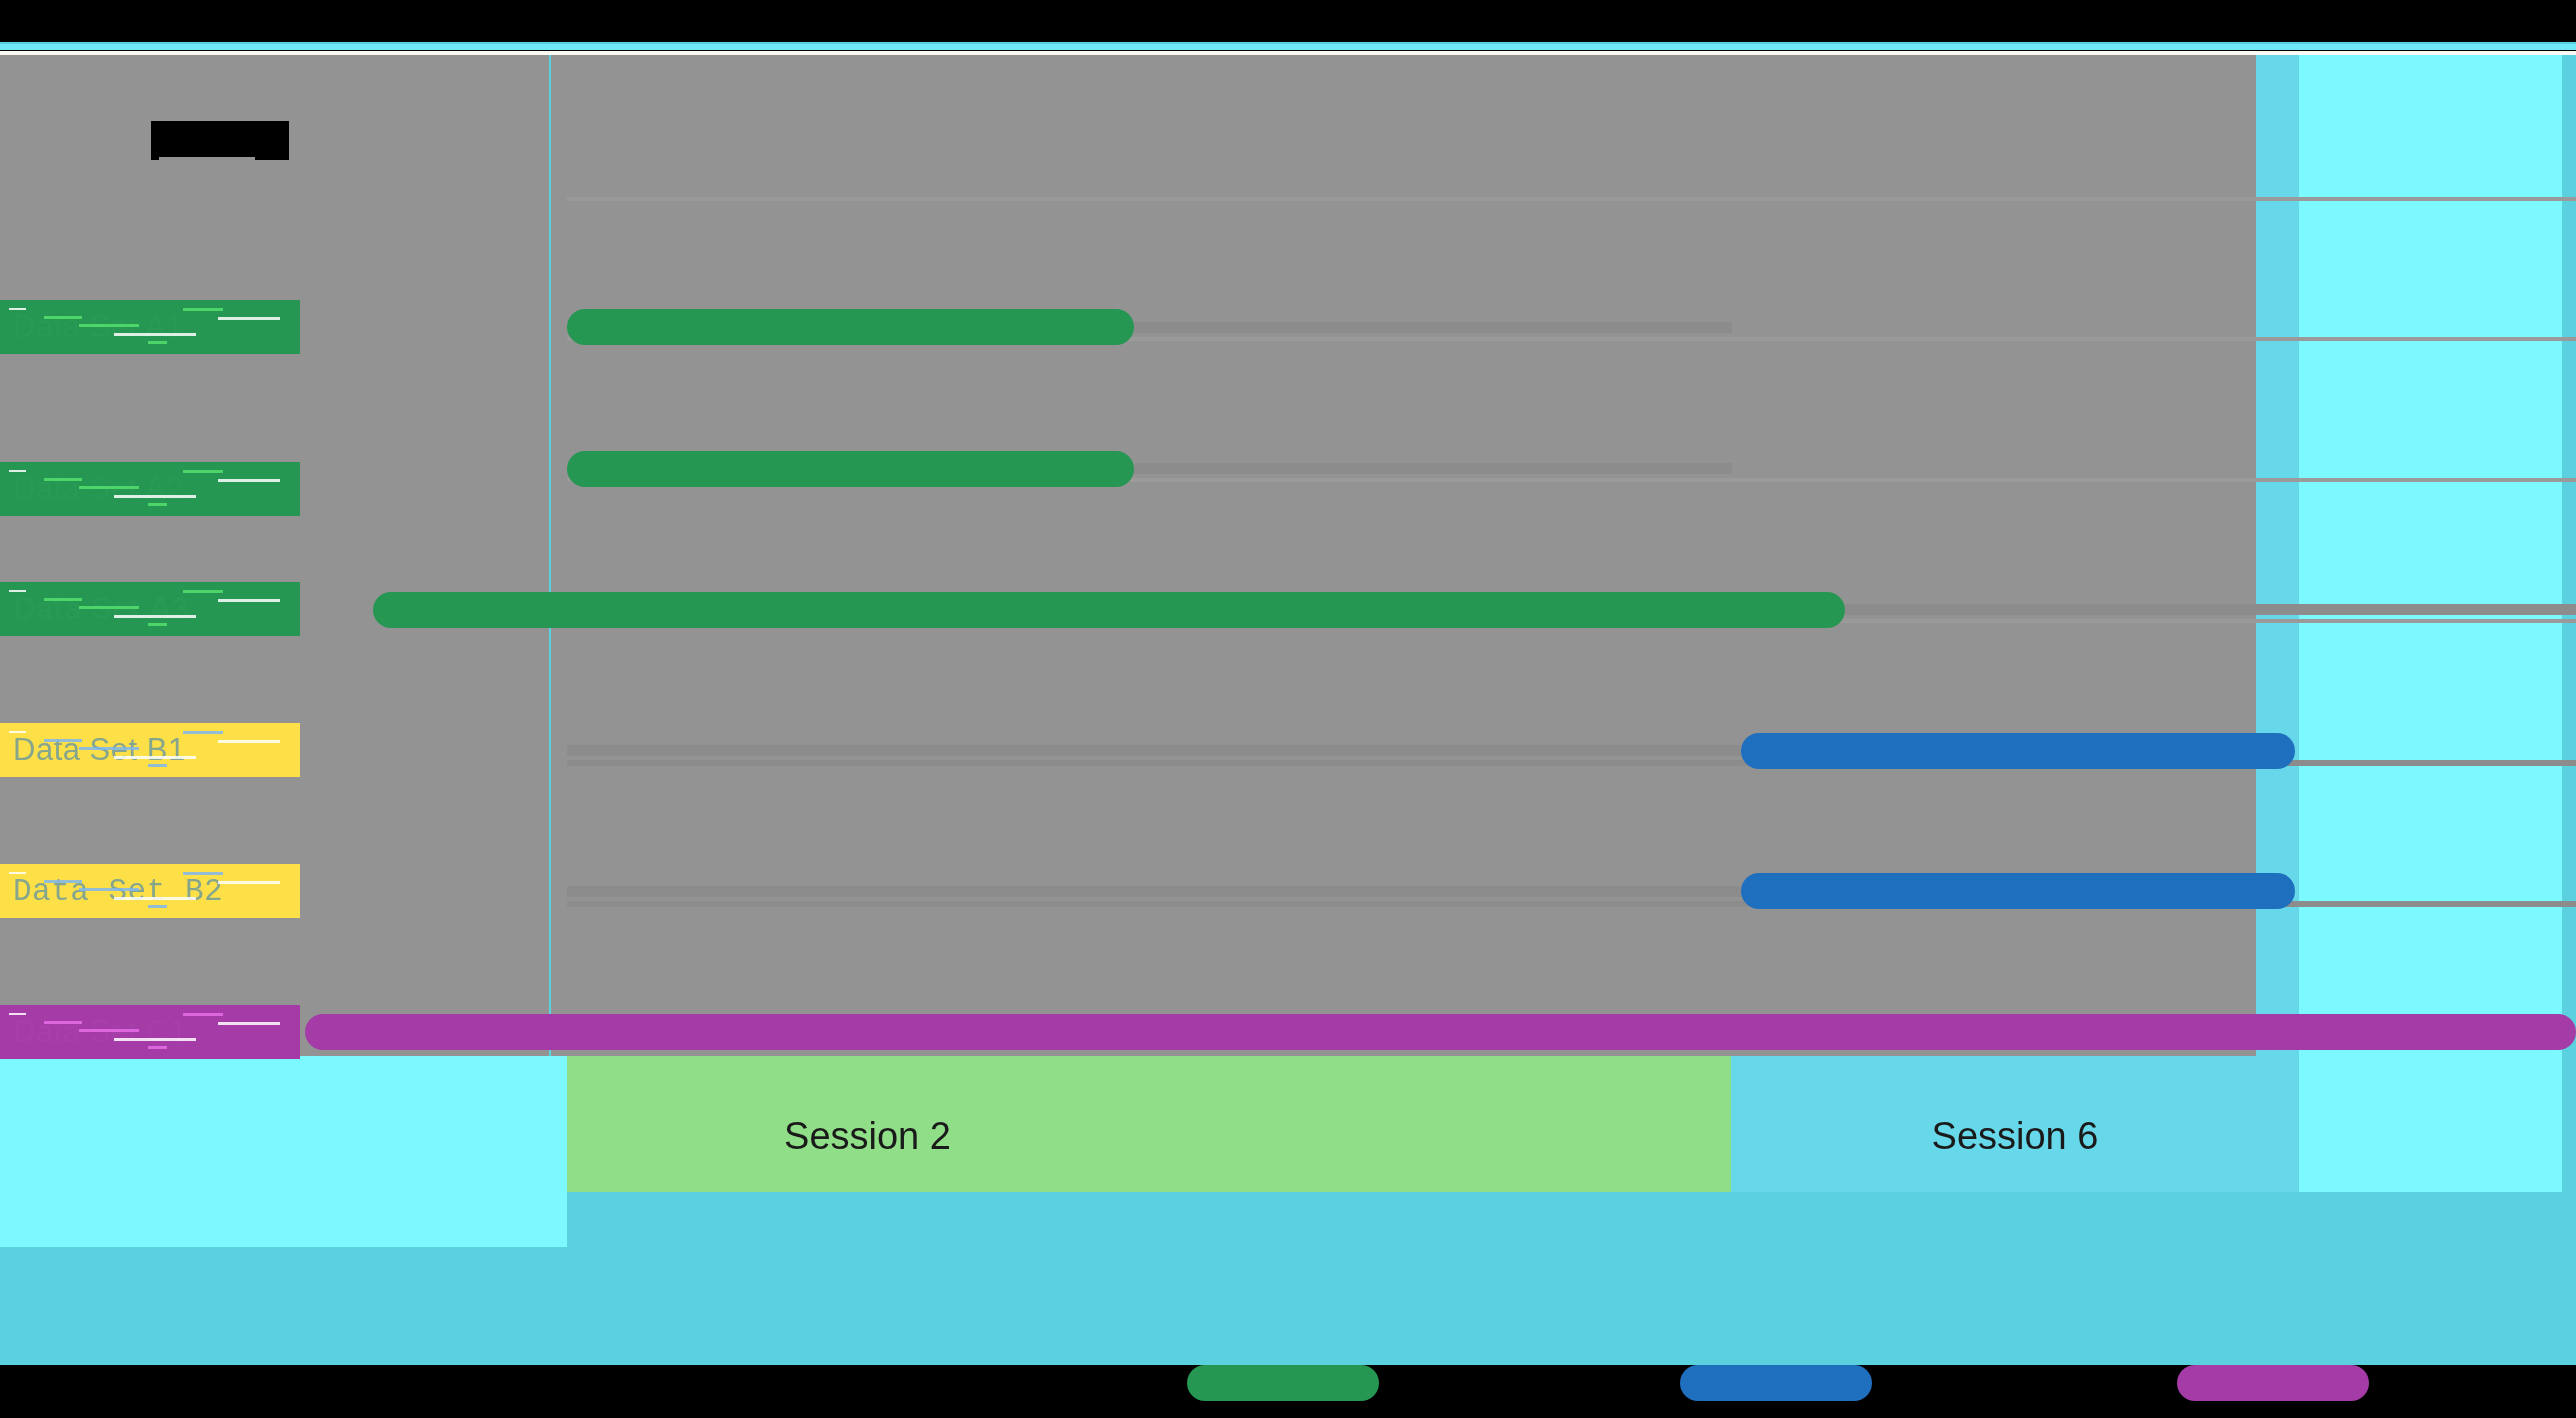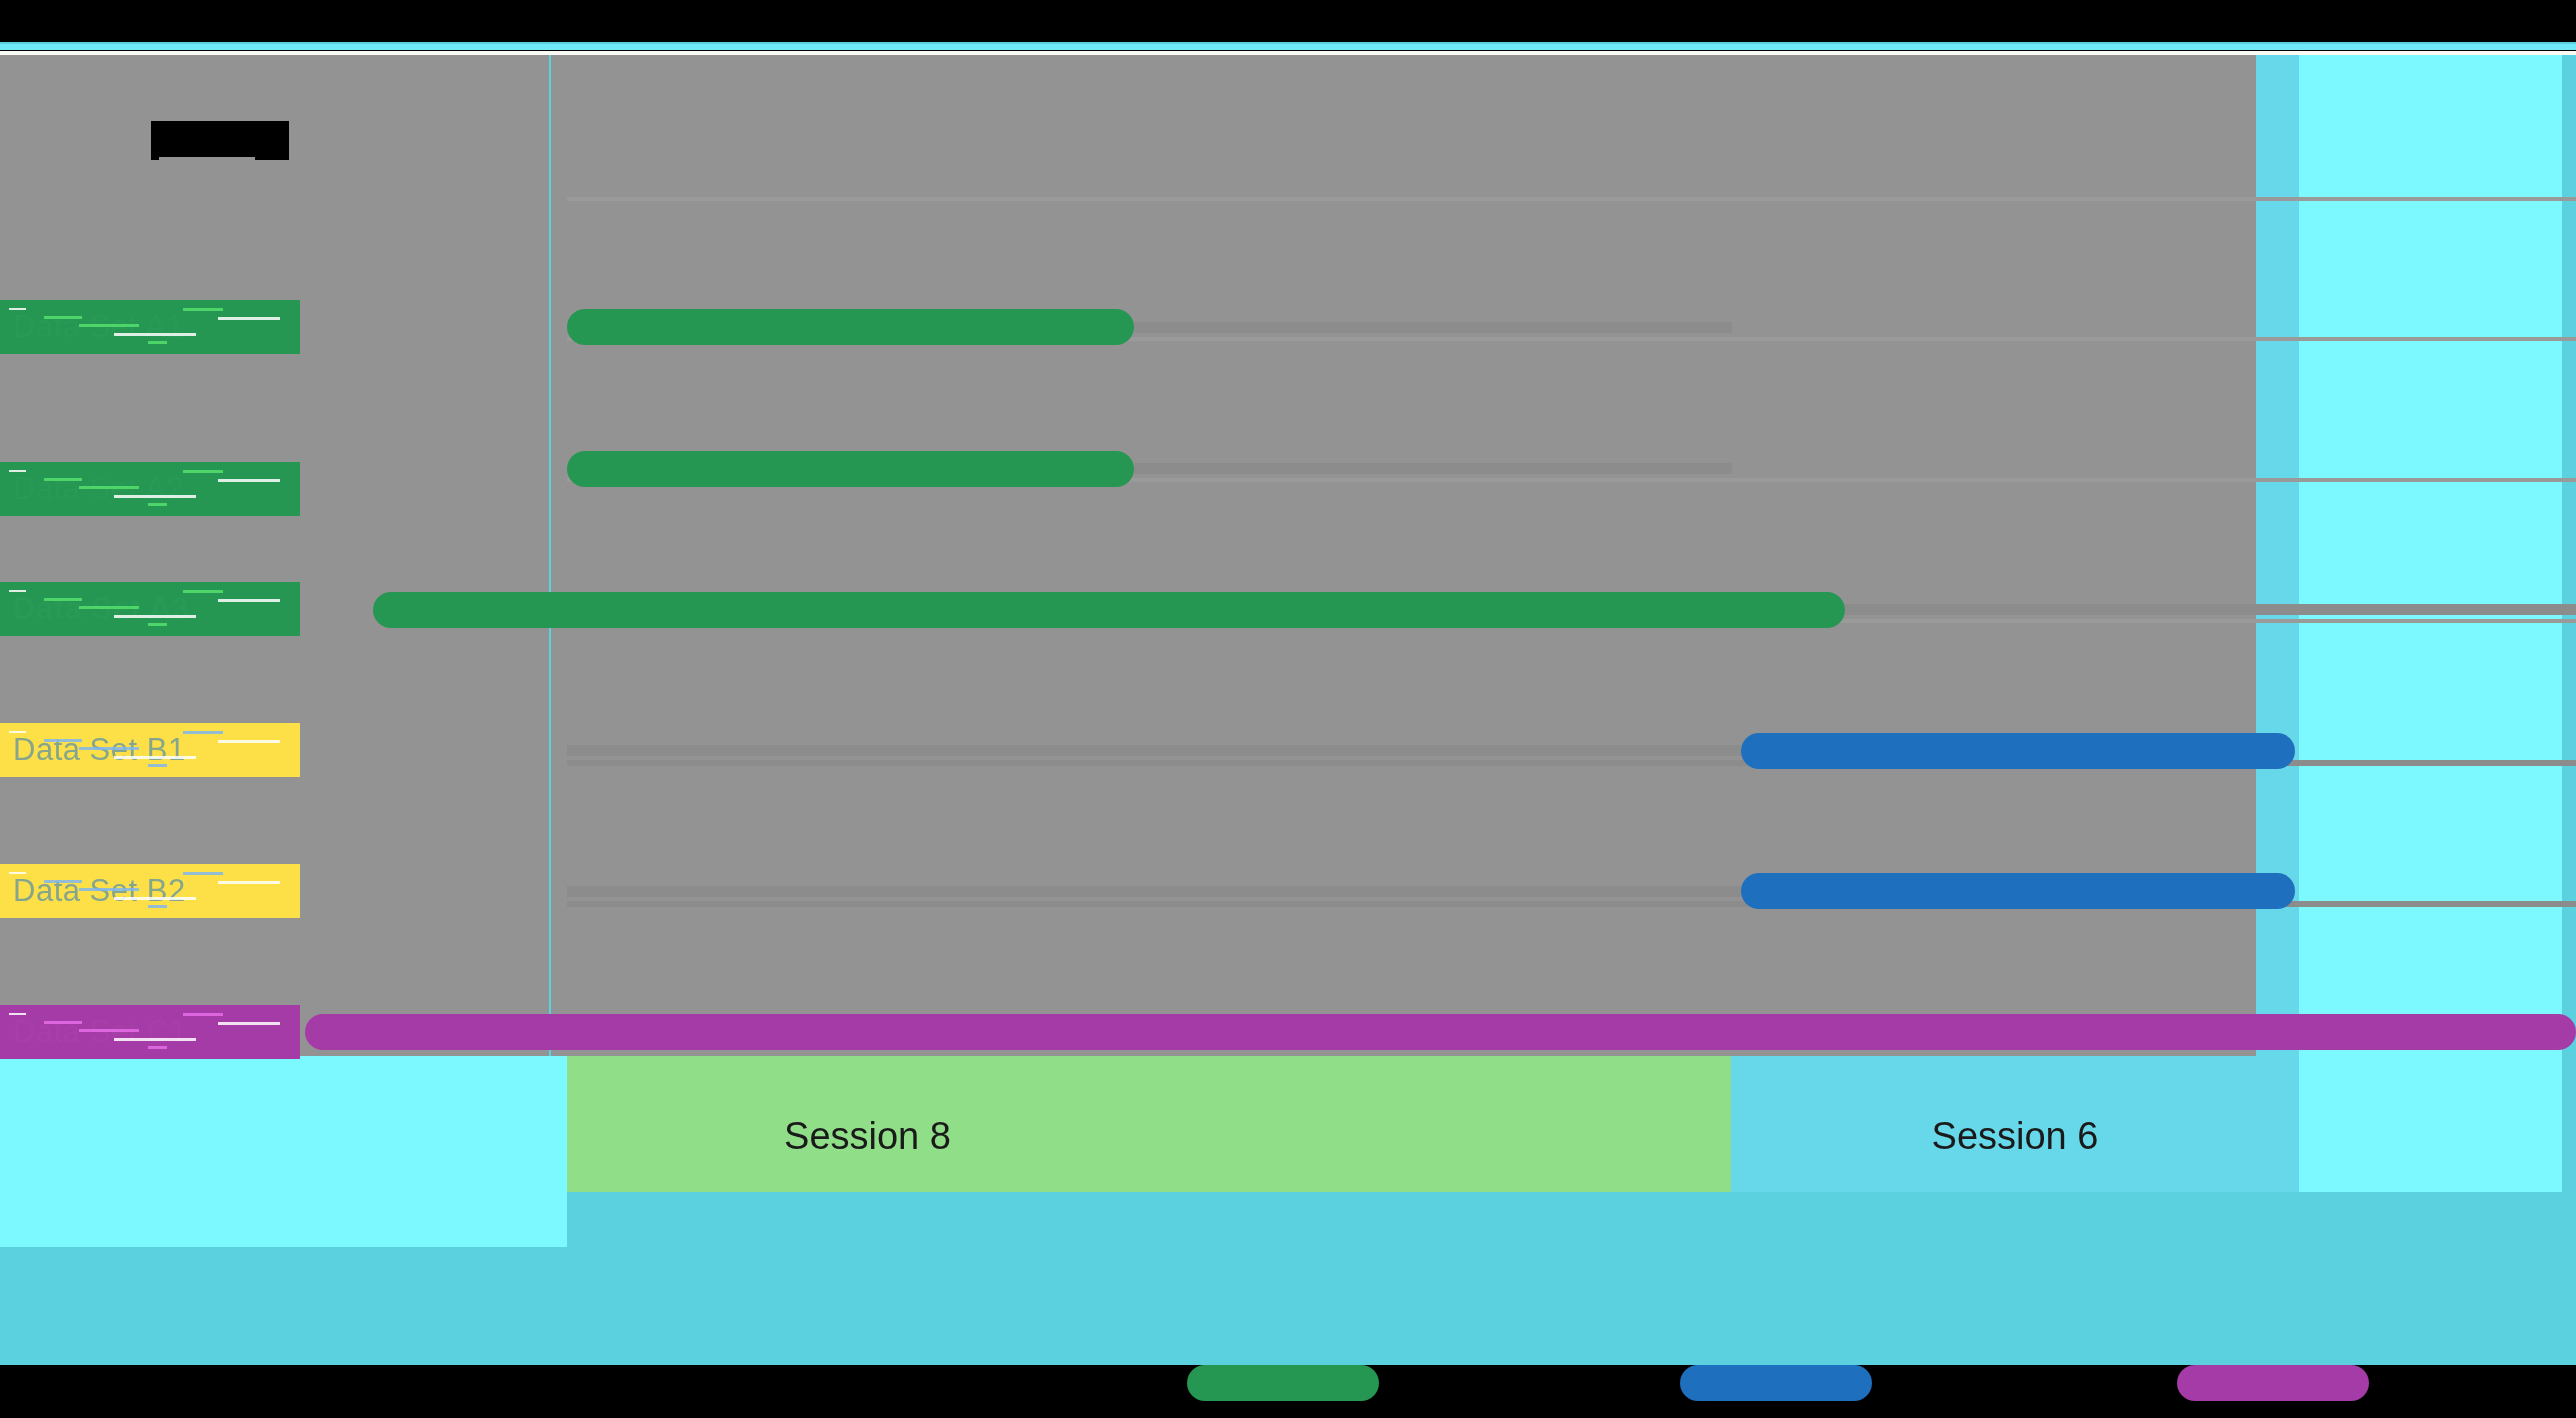--- a/index.html
+++ b/index.html
@@ -212,21 +212,21 @@
 <body>
 
 <div class="top-black"></div>
 <div class="top-cyan-rule"></div>
 <div class="top-cyan-rule2"></div>
 <div class="top-white-rule"></div>
 
 <div class="chart-canvas">
 
   <div id="session-band-0" class="session-band">
-    <div class="session-label">Session 8</div>
+    <div class="session-label">Session 2</div>
   </div>
   <div id="session-band-1" class="session-band">
     <div class="session-label">Session 6</div>
   </div>
   <div id="session-band-2" class="session-band">
     
   </div>
 
   <div class="grey-panel"></div>
   <div class="grey-panel-2"></div>
@@ -284,21 +284,21 @@
         <div class="streak" style="left: 9.4px; top: 7.5px; width: 17px; background: rgb(255, 255, 255);"></div>
         <div class="streak" style="left: 44px; top: 16px; width: 38px; background: rgb(127, 182, 239);"></div>
         <div class="streak" style="left: 79px; top: 24.4px; width: 60px; background: rgb(127, 182, 239);"></div>
         <div class="streak" style="left: 114px; top: 33px; width: 82px; background: rgb(255, 255, 255);"></div>
         <div class="streak" style="left: 148px; top: 41px; width: 19px; background: rgb(127, 182, 239);"></div>
         <div class="streak" style="left: 183px; top: 8.4px; width: 40px; background: rgb(127, 182, 239);"></div>
         <div class="streak" style="left: 218px; top: 17px; width: 62px; background: rgb(255, 255, 255);"></div>
       </div>
       <div class="bar-tail" style="left: 567px; width: 1174px; top: 831px;"></div>
       <div class="bar blue" title="Data Set B2" style="left: 1741px; width: 554px; top: 818px;"></div>
-      <div class="label-chip blue" style="top: 809px;">
+      <div class="label-chip blue" style="top: 809px; font-family: Liberation Mono, monospace;">
         <span class="chip-text">Data Set B2</span>
         <div class="streak" style="left: 9.4px; top: 7.5px; width: 17px; background: rgb(255, 255, 255);"></div>
         <div class="streak" style="left: 44px; top: 16px; width: 38px; background: rgb(127, 182, 239);"></div>
         <div class="streak" style="left: 79px; top: 24.4px; width: 60px; background: rgb(127, 182, 239);"></div>
         <div class="streak" style="left: 114px; top: 33px; width: 82px; background: rgb(255, 255, 255);"></div>
         <div class="streak" style="left: 148px; top: 41px; width: 19px; background: rgb(127, 182, 239);"></div>
         <div class="streak" style="left: 183px; top: 8.4px; width: 40px; background: rgb(127, 182, 239);"></div>
         <div class="streak" style="left: 218px; top: 17px; width: 62px; background: rgb(255, 255, 255);"></div>
       </div>
       <div class="bar magenta" title="Data Set C1" style="left: 305px; width: 2271px; top: 959px;"></div>

